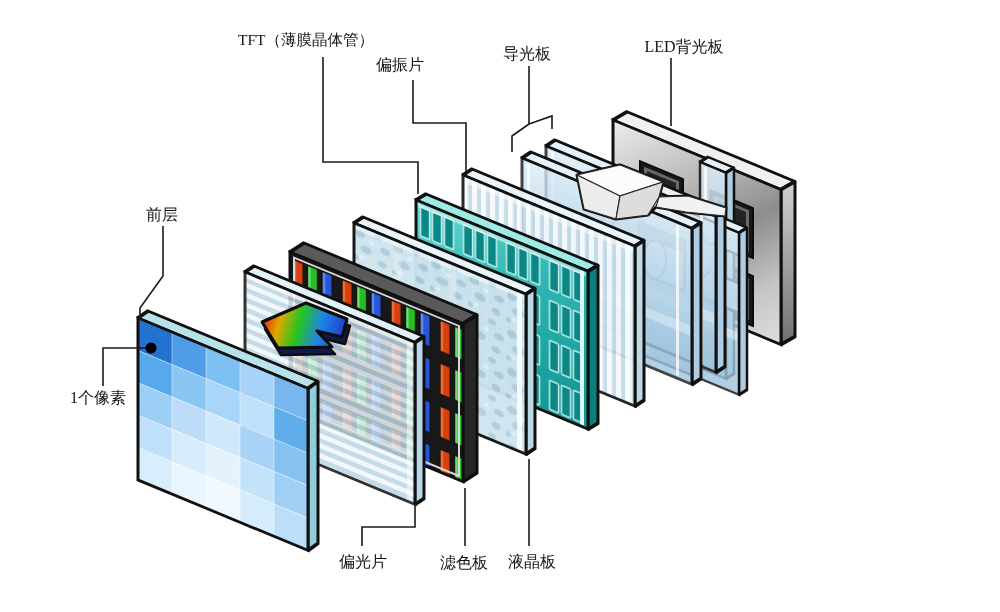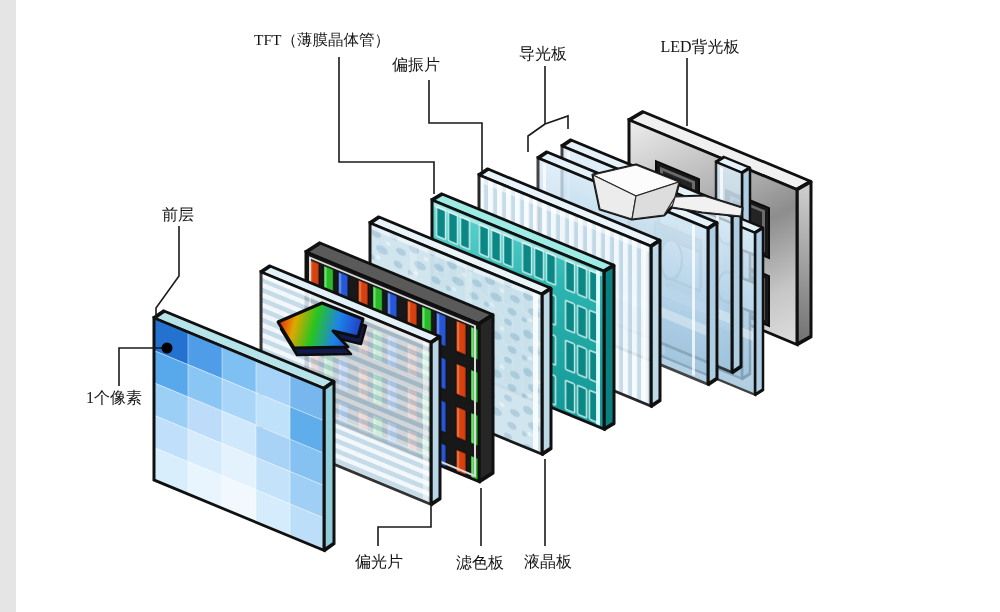--- a/index.html
+++ b/index.html
@@ -1,17 +1,17 @@
 <!DOCTYPE html>
 <html><head>
 <meta charset="utf-8">
 <style>
   html,body{margin:0;padding:0;background:#ffffff;}
-  .stage{position:relative;width:976px;height:612px;background:#e5e5e5;overflow:hidden;
-         font-family:"Liberation Serif","DejaVu Serif",serif;padding-left:16px;}
+  .stage{position:relative;width:976px;height:612px;background:#0369a1;overflow:hidden;
+         font-family:"Liberation Serif","DejaVu Serif",serif;}
   svg{display:block}
   text.lbl{font-family:"Liberation Serif","DejaVu Serif",serif;font-size:16px;fill:#141414;}
   text.lbl-small{font-family:"Liberation Serif","DejaVu Serif",serif;font-size:15.5px;fill:#141414;}
 </style>
 </head>
 <body>
 
 <div class="stage">
 <svg width="1000" height="612" viewBox="0 0 1000 612">
   <defs>

